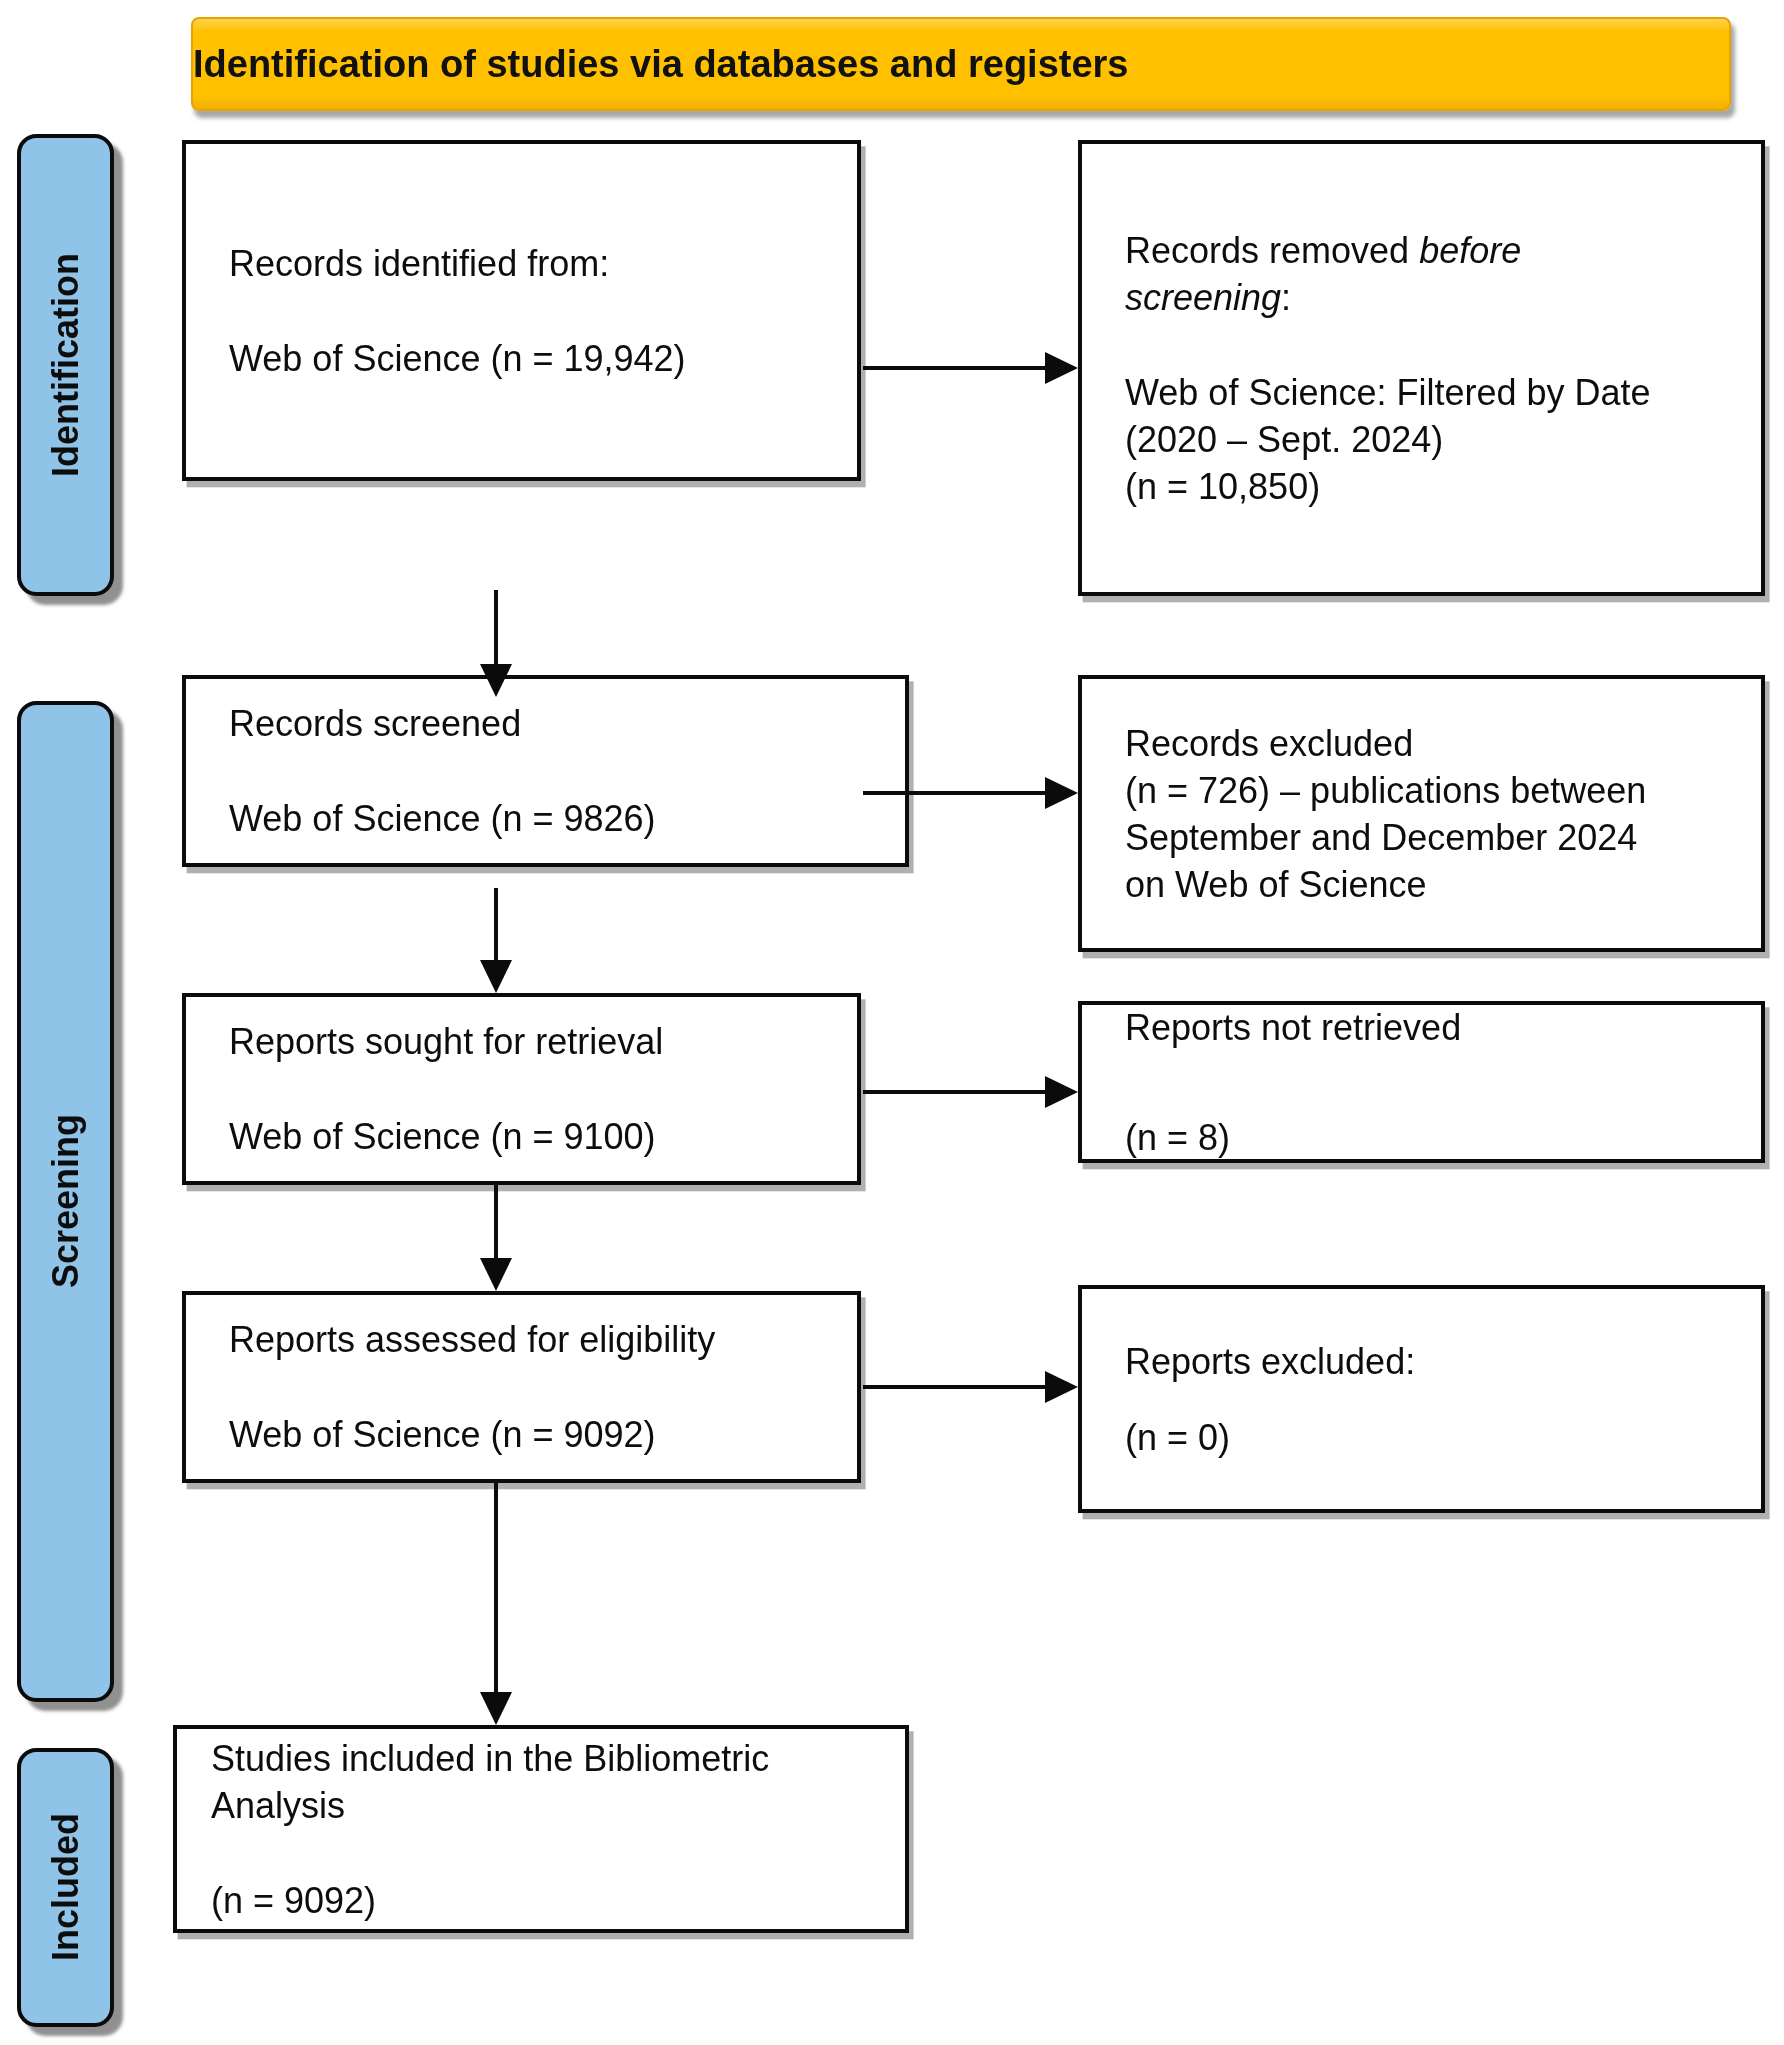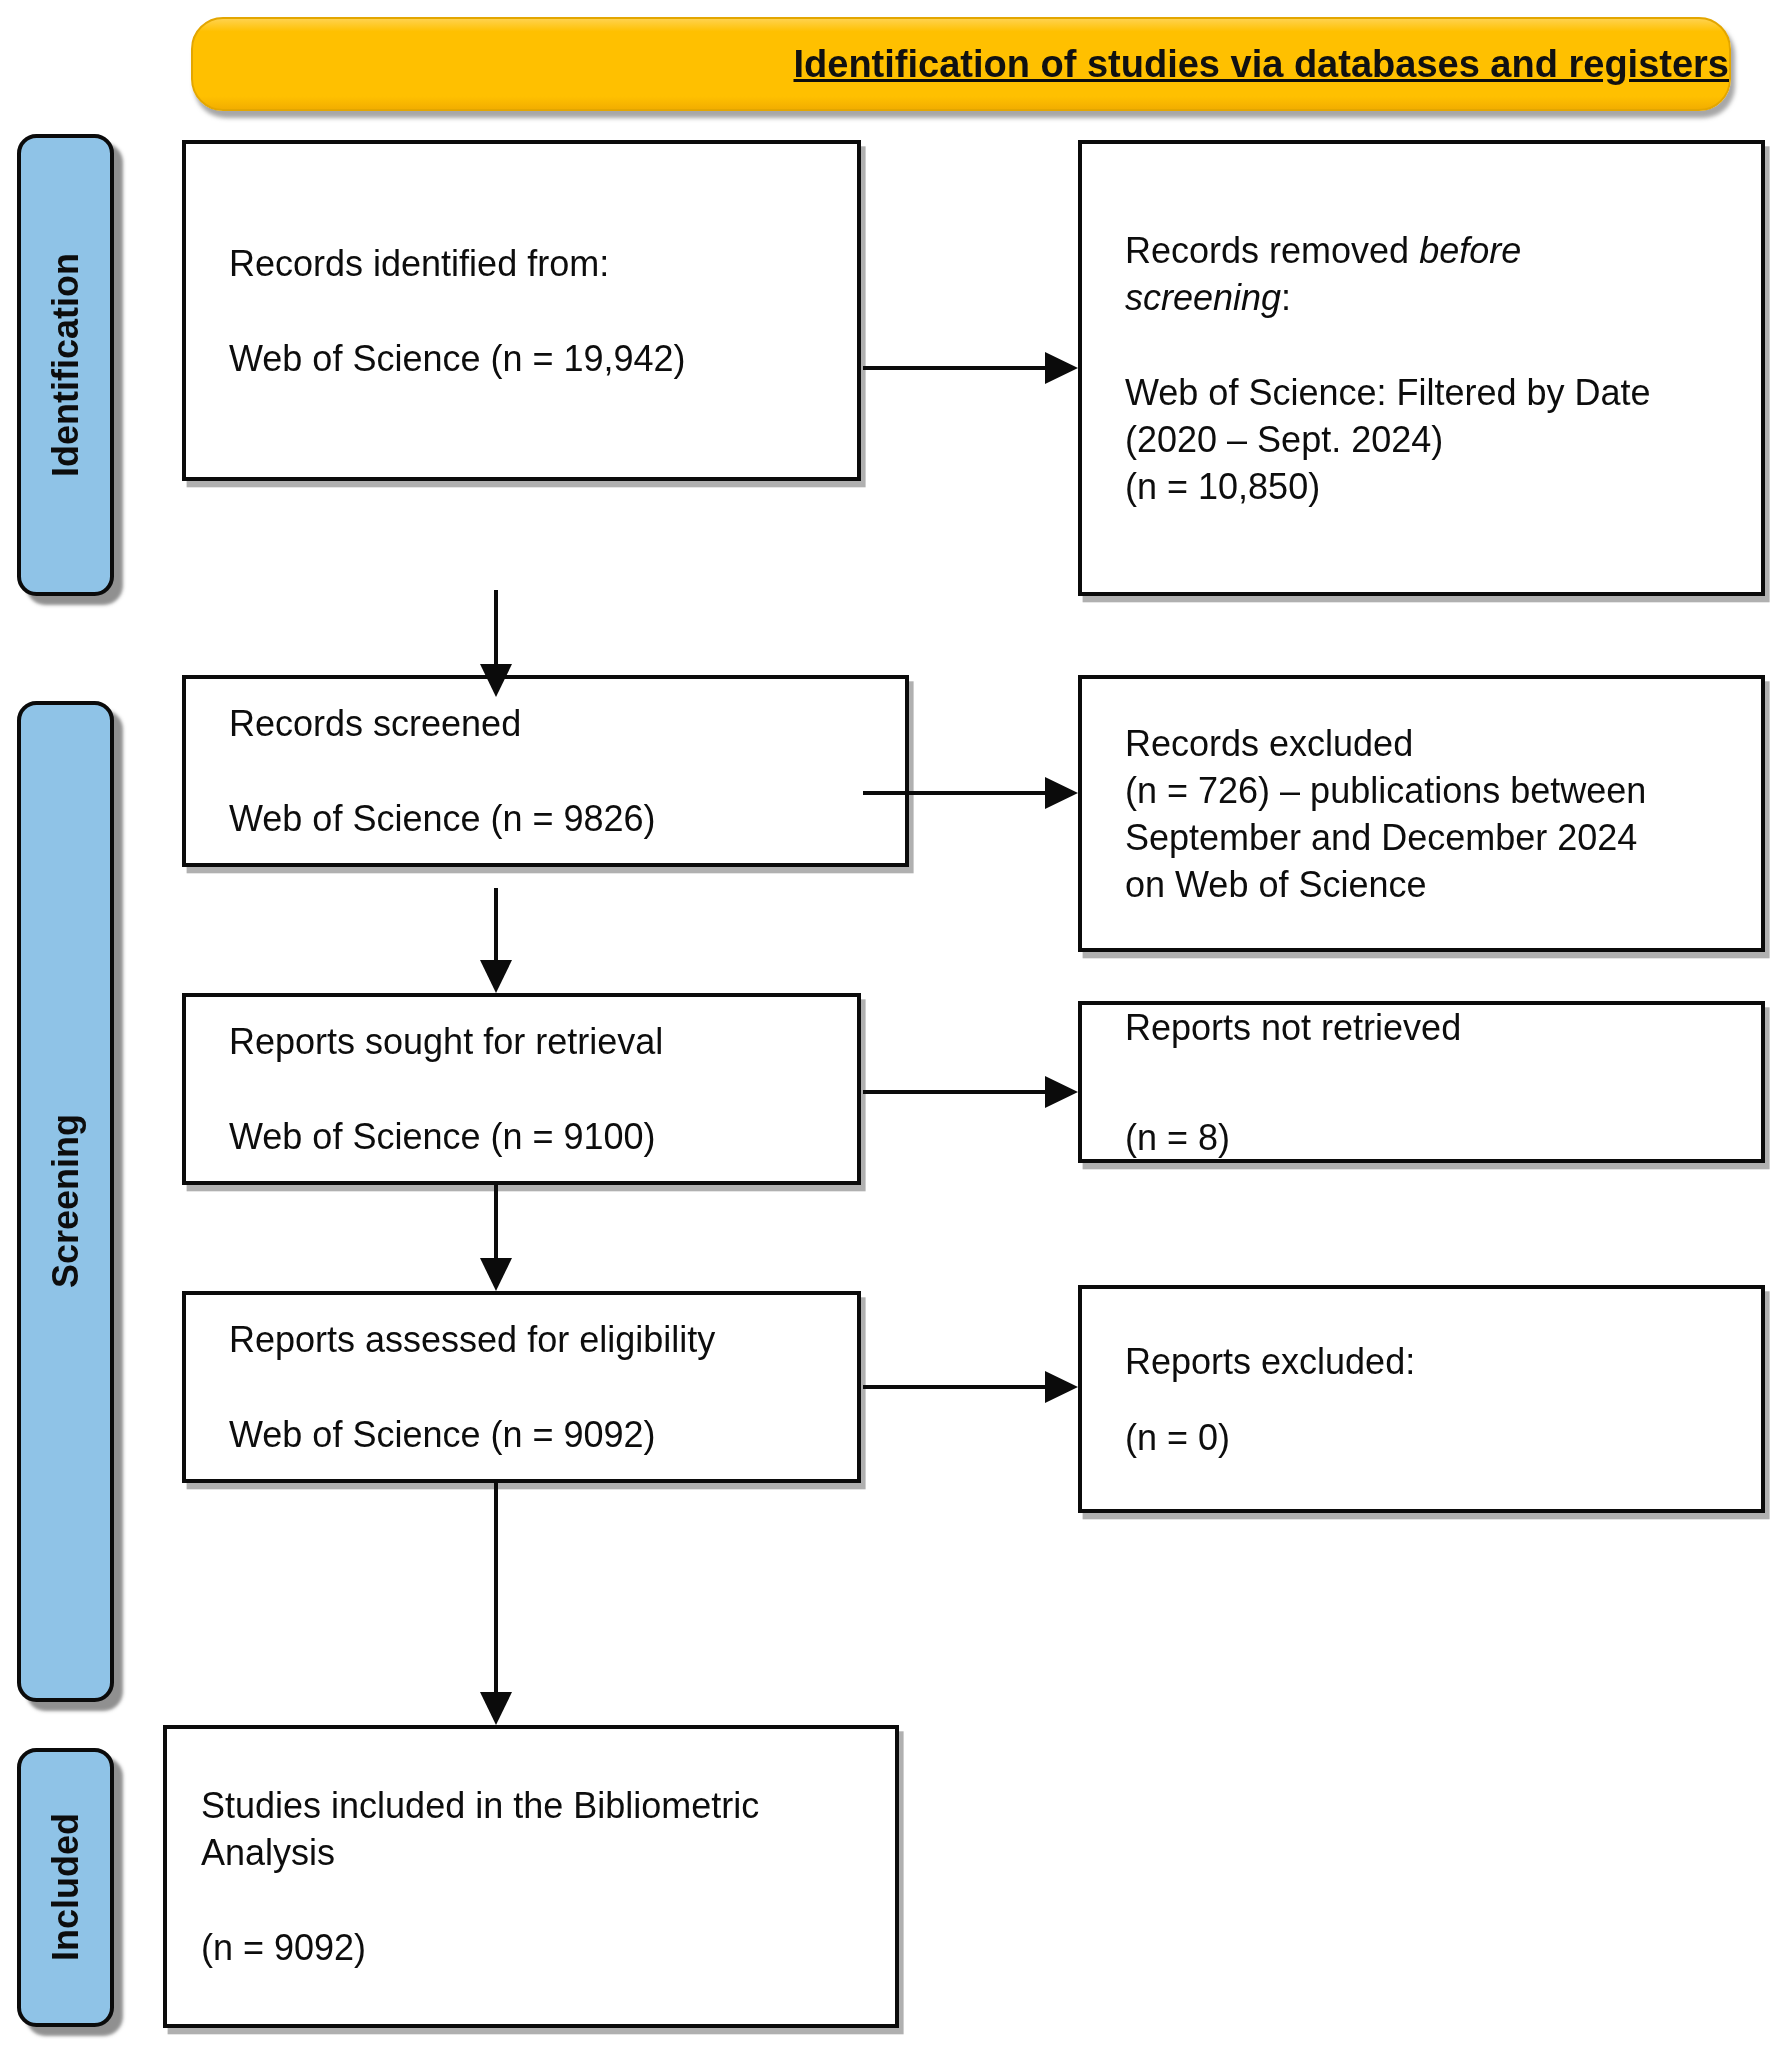--- a/index.html
+++ b/index.html
@@ -12,25 +12,24 @@
     color: #0d0d0d;
   }
 
   
   .banner {
     position: absolute;
     left: 191px; top: 17px;
     width: 1540px; height: 94px;
     background: linear-gradient(#ffd24d 0%, #ffc000 14%, #ffc000 86%, #f2ae00 100%);
     border: 2.3px solid #e3a600;
-    border-radius: 32px;
+    border-radius: 8px;
     box-shadow: 3.4px 6.8px 4.6px rgba(95,95,95,0.55);
-    display: flex; align-items: center; justify-content: flex-end;
+    display: flex; align-items: center; justify-content: flex-start;
     box-sizing: border-box;
-    text-decoration: underline;
   }
   .banner span {
     font-size: 38px; font-weight: bold; color: #111111;
   }
 
   
   .stage {
     position: absolute;
     left: 17px; width: 97px;
     background: #8fc3e7;
@@ -68,21 +67,21 @@
     white-space: pre-line;
   }
   .box-identified        { left: 182px;  top: 140px;  width: 679px; height: 341px; }
   .box-removed           { left: 1078px; top: 140px;  width: 687px; height: 456px; }
   .box-screened          { left: 182px;  top: 675px; width: 727px; height: 192px; }
   .box-records-excluded  { left: 1078px; top: 675px; width: 687px; height: 277px; }
   .box-sought            { left: 182px;  top: 993px; width: 679px; height: 192px; }
   .box-not-retrieved     { left: 1078px; top: 1001px; width: 687px; height: 162px; gap: 63px; }
   .box-assessed          { left: 182px;  top: 1291px; width: 679px; height: 192px; }
   .box-reports-excluded  { left: 1078px; top: 1285px; width: 687px; height: 228px; gap: 29px; }
-  .box-included          { left: 163px;  top: 1725px; width: 736px; height: 303px; padding-left: 34px; }
+  .box-included          { left: 173px;  top: 1725px; width: 736px; height: 208px; padding-left: 34px; }
 
   
   .vline {
     position: absolute; width: 4px; background: #0b0b0b;
   }
   .hline {
     position: absolute; height: 4px; background: #0b0b0b;
   }
   .head-down {
     position: absolute; width: 0; height: 0;

